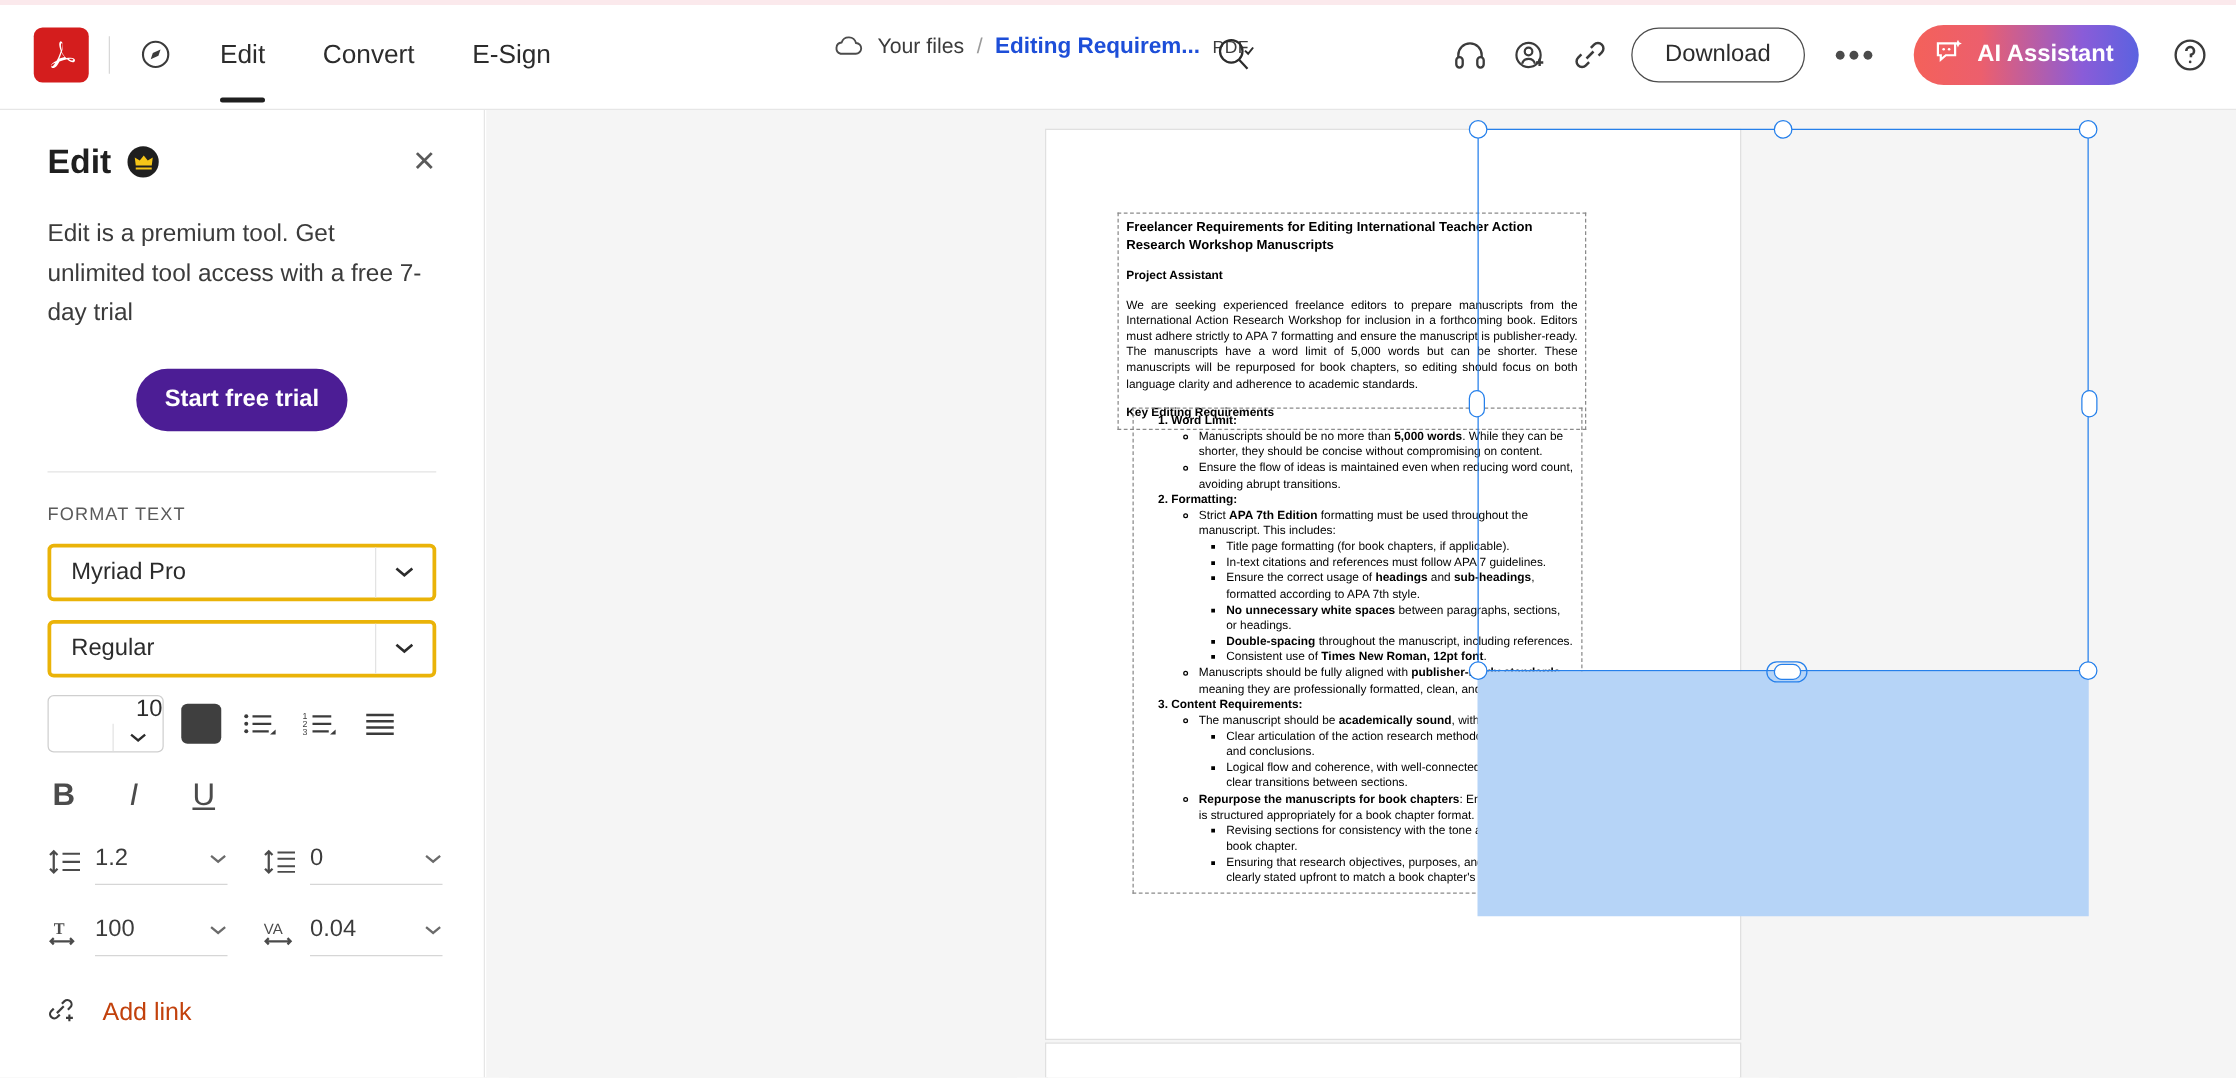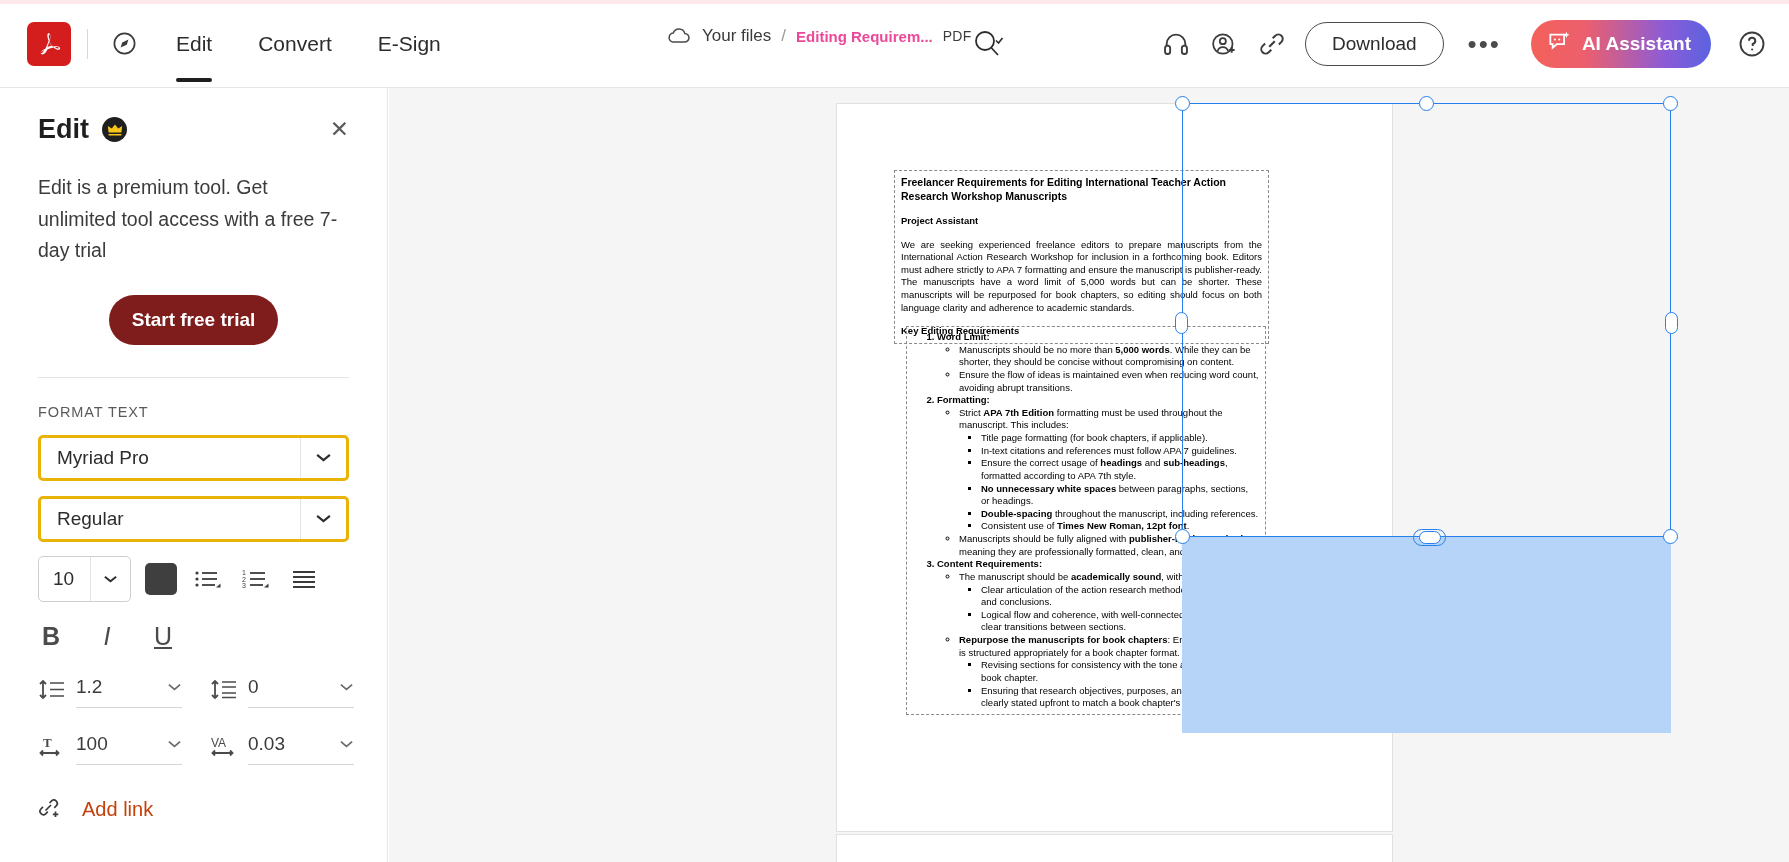--- a/index.html
+++ b/index.html
@@ -47,21 +47,21 @@
     height: 4px; background: #1f1f1f; border-radius: 2px;
   }
 
   .bread {
     position: absolute; left: 666px; top: 26px;
     display: flex; align-items: center; gap: 10px;
     font-size: 17px; color: #3b3b3b; white-space: nowrap;
   }
   .bread .cloud { width: 26px; height: 20px; }
   .bread .sep { color: #9a9a9a; }
-  .bread .fname { font-weight: bold; font-size: 15px; color: #ec4899; }
+  .bread .fname { font-weight: bold; font-size: 18px; color: #1d4ed8; }
   .bread .ftype { font-size: 14px; color: #3b3b3b; letter-spacing: .3px;}
 
   .searchglyph { position: absolute; left: 971px; top: 28px; cursor: pointer; }
 
   .tb-right {
     position: absolute; right: 14px; top: 0; height: 88px;
     display: flex; align-items: center; gap: 2px;
   }
   .tb-ic {
     width: 46px; height: 46px; border-radius: 50%;
@@ -98,38 +98,38 @@
     width: 25px; height: 25px; border-radius: 50%; background: #1f1f1f;
     margin-left: 13px; display: flex; align-items: center; justify-content: center;
   }
   .lp-close {
     margin-left: auto; font-size: 23px; color: #5a5a5a;
     cursor: pointer; line-height: 1; font-family: "Liberation Sans", sans-serif;
   }
   .lp-desc { margin-top: 27px; font-size: 19.5px; line-height: 1.62; color: #3b3b3b; }
   .trial-btn {
     display: block; margin: 28px auto 0; width: 169px; height: 50px;
-    border-radius: 25px; background: #7f1d1d; color: #fff;
+    border-radius: 25px; background: #4c1d95; color: #fff;
     font-size: 19px; font-weight: bold; border: none; cursor: pointer;
   }
   .divider { height: 1px; background: #e3e3e3; margin: 32px 0 0; }
   .sect-label { margin-top: 26px; font-size: 14.5px; letter-spacing: .9px;
                 color: #5a5a5a; text-transform: uppercase; }
 
   .sel-box {
     margin-top: 15px; height: 46px; border: 3px solid #eab308; border-radius: 5px;
     display: flex; align-items: center; background: #fff; cursor: pointer;
   }
   .sel-box .val { flex: 1; padding-left: 16px; font-size: 19px; color: #2c2c2c; }
   .sel-box .car { width: 46px; display: flex; align-items: center;
                   justify-content: center; border-left: 1px solid #e3e3e3; height: 100%; }
 
   .row-size { margin-top: 14px; display: flex; align-items: center; gap: 14px; }
   .size-box { width: 93px; height: 46px; border: 1px solid #cfcfcf; border-radius: 5px;
-              display: flex; align-items: center; cursor: pointer; }
+              display: flex; align-items: flex-end; cursor: pointer; flex-direction: column; }
   .size-box .val { flex: 1; padding-left: 14px; font-size: 19px; }
   .size-box .car { width: 40px; display: flex; align-items: center; justify-content: center;
                    border-left: 1px solid #e3e3e3; height: 100%; }
   .swatch { width: 32px; height: 32px; border-radius: 5px; background: #3f3f3f; cursor: pointer; }
   .icbtn { width: 34px; height: 34px; display: flex; align-items: center;
            justify-content: center; cursor: pointer; position: relative; }
 
   .row-bold { margin-top: 20px; display: flex; align-items: center; gap: 30px; }
   .bold-b { font-size: 25px; font-weight: bold; color: #4b4b4b; cursor: pointer; width: 26px; text-align:center;}
   .ital-b { font-size: 25px; font-style: italic; color: #4b4b4b; cursor: pointer; width: 26px; text-align:center;}
@@ -451,21 +451,21 @@
         </span>
       </div>
       <div class="field">
         <span class="fico">
           <svg width="30" height="26" viewBox="0 0 30 26" fill="none" stroke="#4b4b4b" stroke-width="1.8">
             <text x="1" y="13" font-size="12" fill="#4b4b4b" stroke="none" font-family="Liberation Sans">VA</text>
             <path d="M3 19h19M5 16.5 2.5 19 5 21.5M20 16.5 22.5 19 20 21.5"></path>
           </svg>
         </span>
         <span class="fval">
-          <span>0.03</span>
+          <span>0.04</span>
           <svg width="15" height="10" viewBox="0 0 16 10" fill="none" stroke="#6b6b6b" stroke-width="1.9">
               <path d="m2 2.5 6 5 6-5"></path>
             </svg>
         </span>
       </div>
     </div>
 
     <div class="addlink">
       <span>
         <svg width="30" height="26" viewBox="0 0 30 26" fill="none" stroke="#3b3b3b" stroke-width="1.7">

